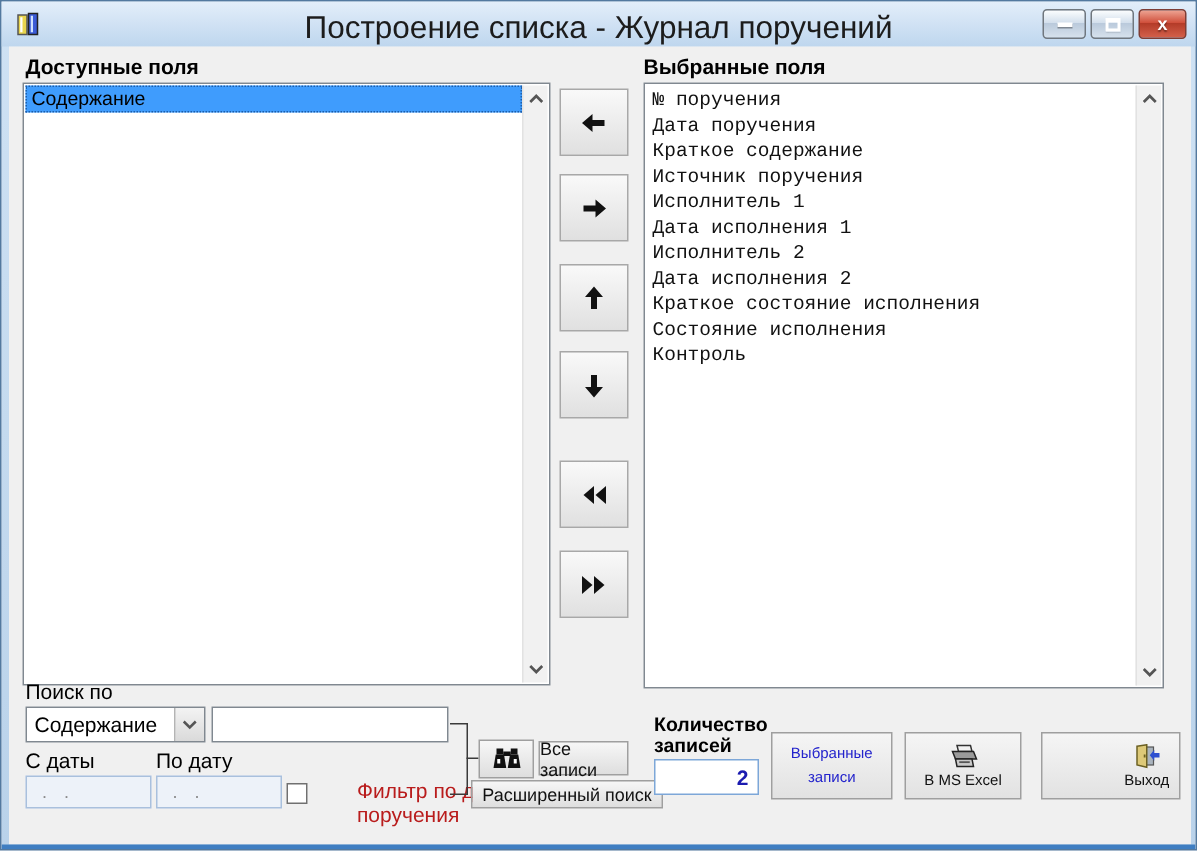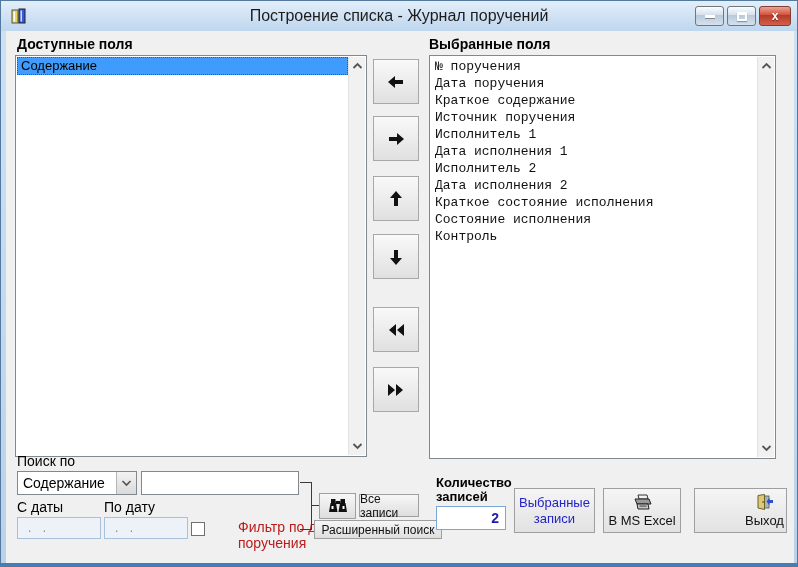--- a/index.html
+++ b/index.html
@@ -8,21 +8,21 @@
 
   .window { position:relative; width:798px; height:567px;
     background:linear-gradient(#cfe2f4,#b9d2ea);
     border:1px solid #53799f; overflow:hidden; }
   .window::after { content:""; position:absolute; left:0; right:0; bottom:0; height:3px;
     background:#3f7ec2; }
 
   .titlebar { position:absolute; left:0; top:0; width:100%; height:30px;
     background:linear-gradient(#e3eefa,#bed6ee); }
   .title { position:absolute; left:0; right:0; top:6px; text-align:center;
-    font-size:16px; color:#1c1c1c; }
+    font-size:21px; color:#1c1c1c; }
   .app-icon { position:absolute; left:9px; top:6px; width:18px; height:18px; }
 
   .capbtns { position:absolute; right:6px; top:5px; display:flex; gap:3px; }
   .capbtn { width:29px; height:20px; border:1px solid #70777e; border-radius:3px;
     background:linear-gradient(#fbfdfe 0%,#d3dfec 45%,#b9c9db 46%,#d6e1ec 100%);
     display:flex; align-items:center; justify-content:center; }
   .capbtn.close { width:32px; border-color:#7e3d35;
     background:linear-gradient(#eda392 0%,#d0503c 45%,#b33a27 46%,#d3604b 100%); }
   .glyph-min { width:10px; height:3px; background:#fff; box-shadow:0 1px 0 rgba(0,0,0,.35); }
   .glyph-max { width:10px; height:9px; border:2px solid #fff; border-top-width:3px;
@@ -47,21 +47,21 @@
   .vscroll svg { position:absolute; left:2px; }
   .vscroll .up { top:4px; } .vscroll .dn { bottom:4px; }
 
   .sqbtn { position:absolute; left:367px; width:46px; height:45px;
     background:linear-gradient(#f9f9f9,#e0e0e0); border:1px solid #a8a8a8;
     display:flex; align-items:center; justify-content:center; }
 
   .btn { position:absolute; background:linear-gradient(#f7f7f7,#dedede);
     border:1px solid #9f9f9f; display:flex; align-items:center; justify-content:center;
     font-size:12px; color:#111; }
-  .bigbtn { flex-direction:column; gap:2px; font-size:13px;
+  .bigbtn { flex-direction:column; gap:2px; font-size:10px;
     background:linear-gradient(#f5f5f5,#e2e2e2); }
 
   .lbl { position:absolute; font-size:14px; color:#000; }
   .input { position:absolute; background:#fff; border:1px solid #808890; }
   .combo { position:absolute; background:#fff; border:1px solid #808890;
     font-size:14px; line-height:22px; padding-left:5px; }
   .combo .drop { position:absolute; right:0; top:0; bottom:0; width:20px;
     background:linear-gradient(#f3f3f3,#dadada); border-left:1px solid #b4b4b4;
     display:flex; align-items:center; justify-content:center; }
   .datefld { position:absolute; background:#edf2f9; border:1px solid #a9c0dd;

